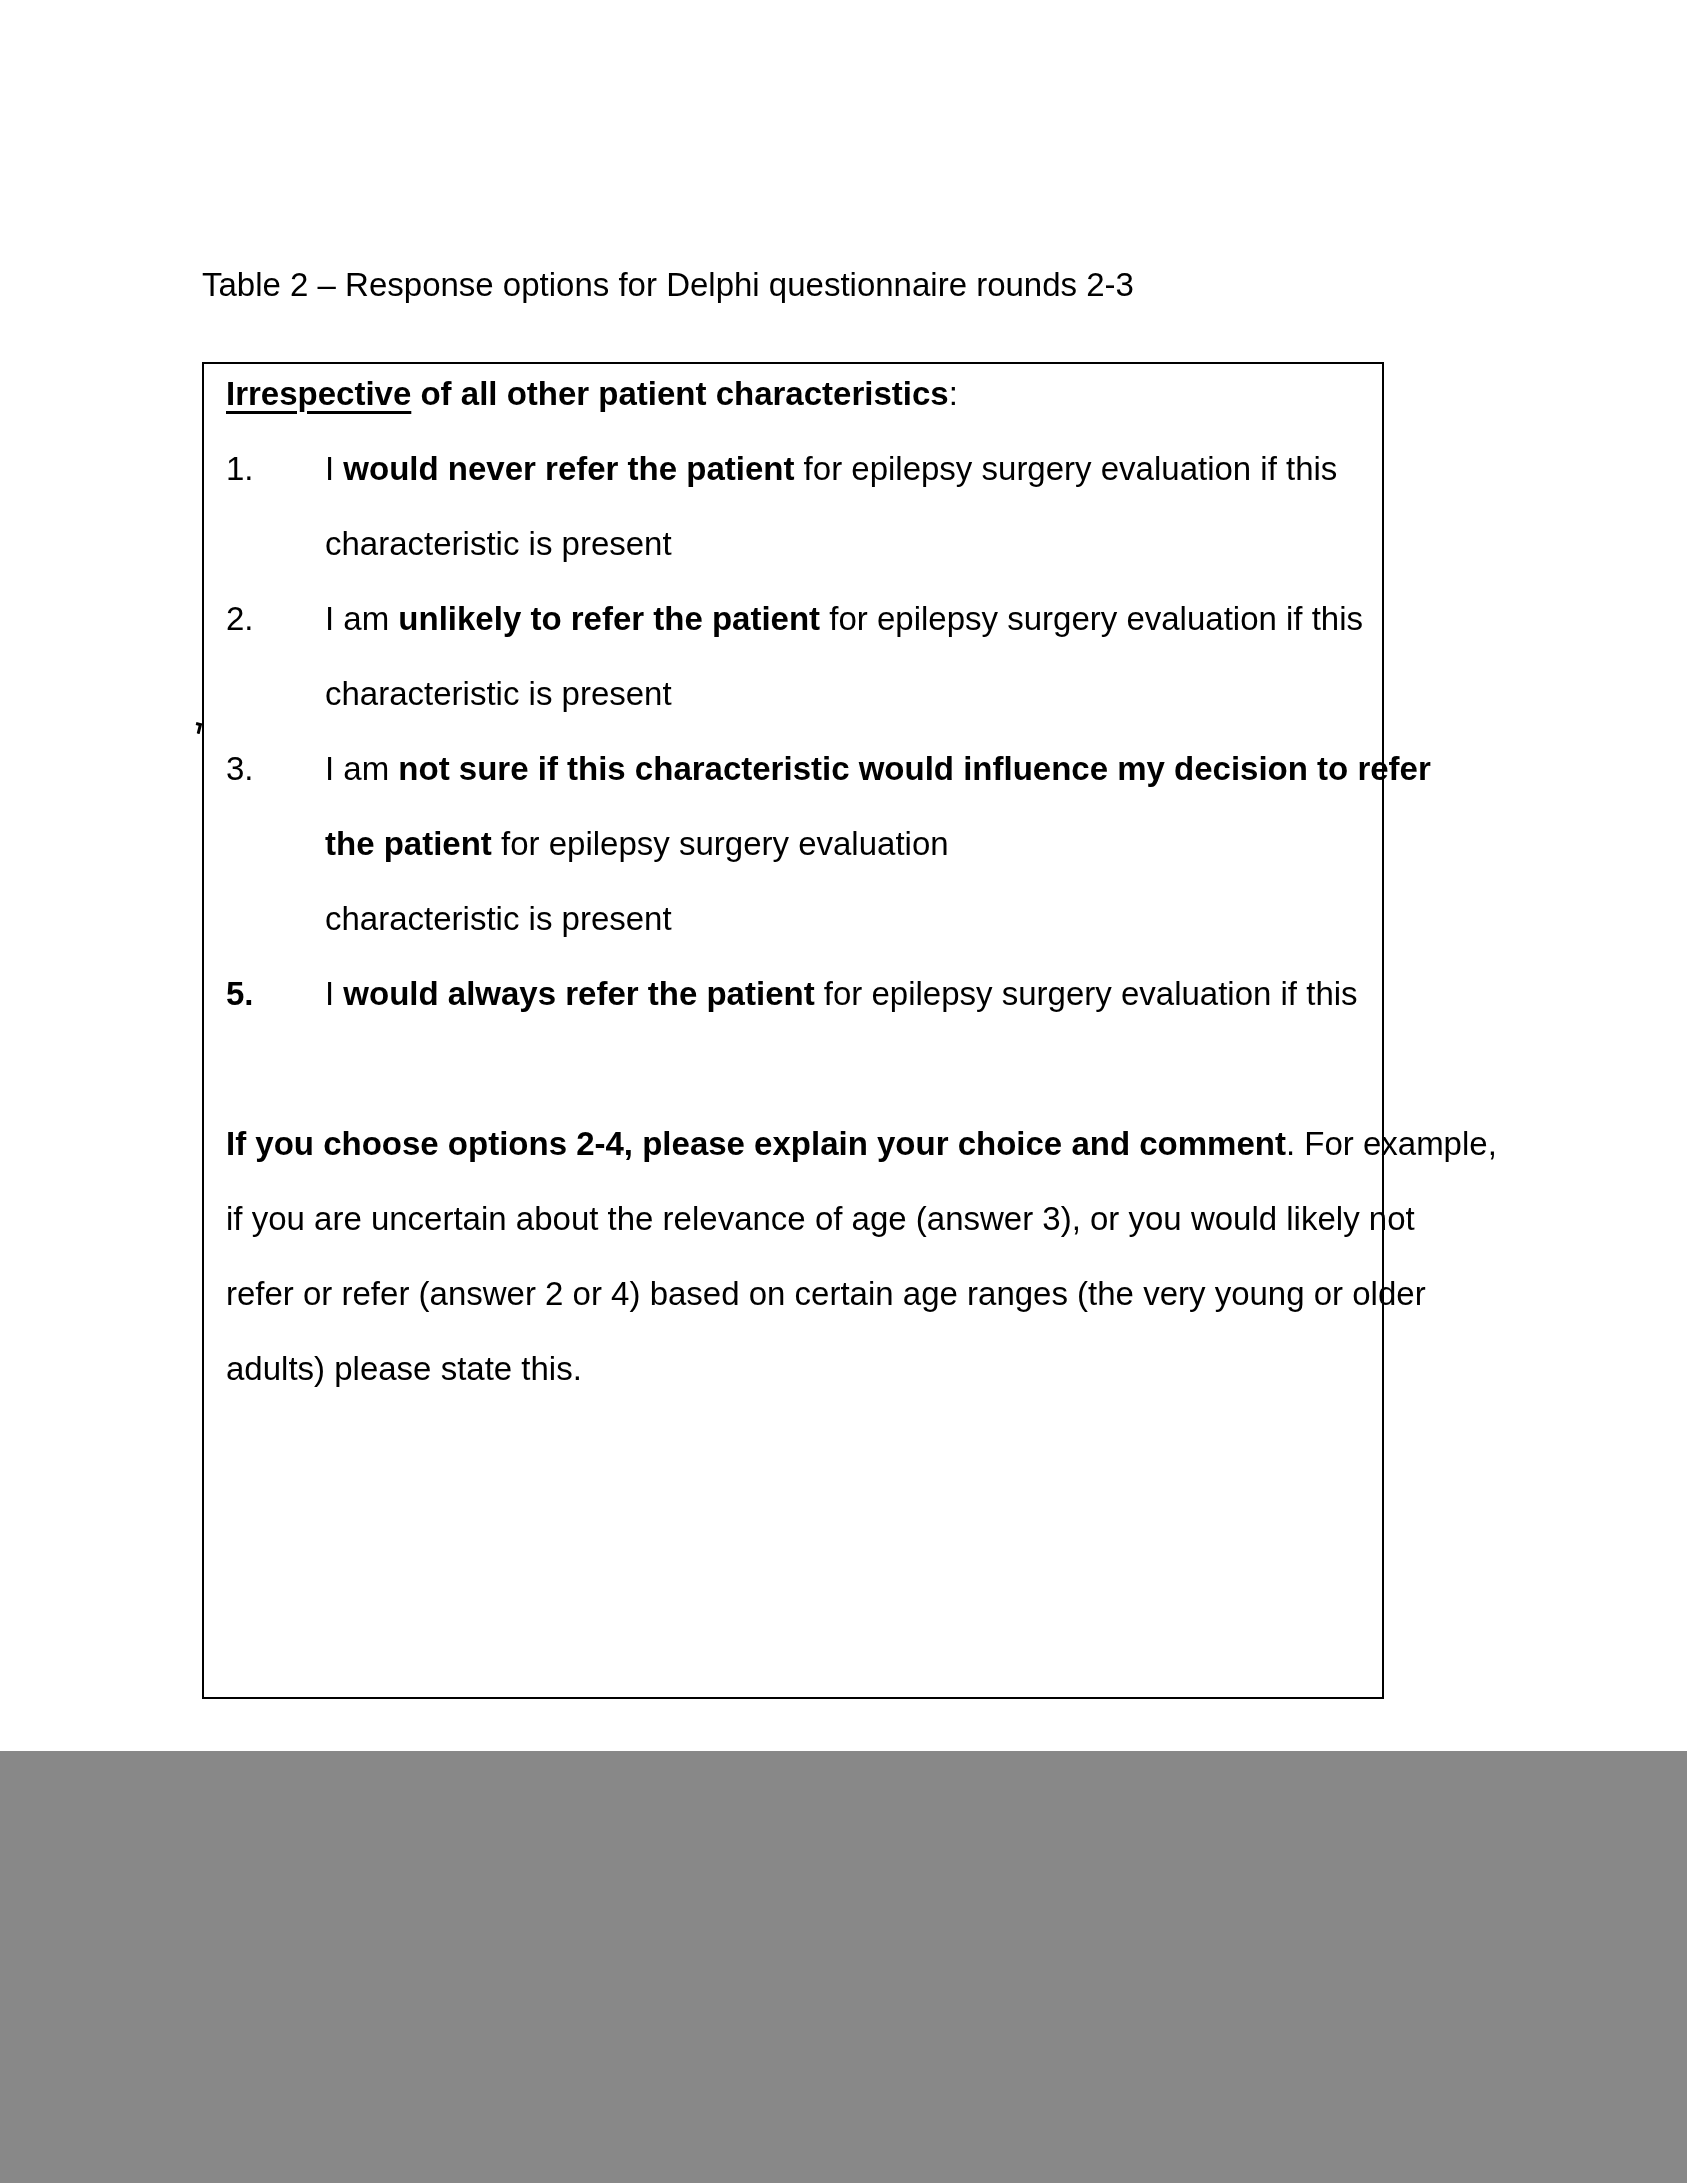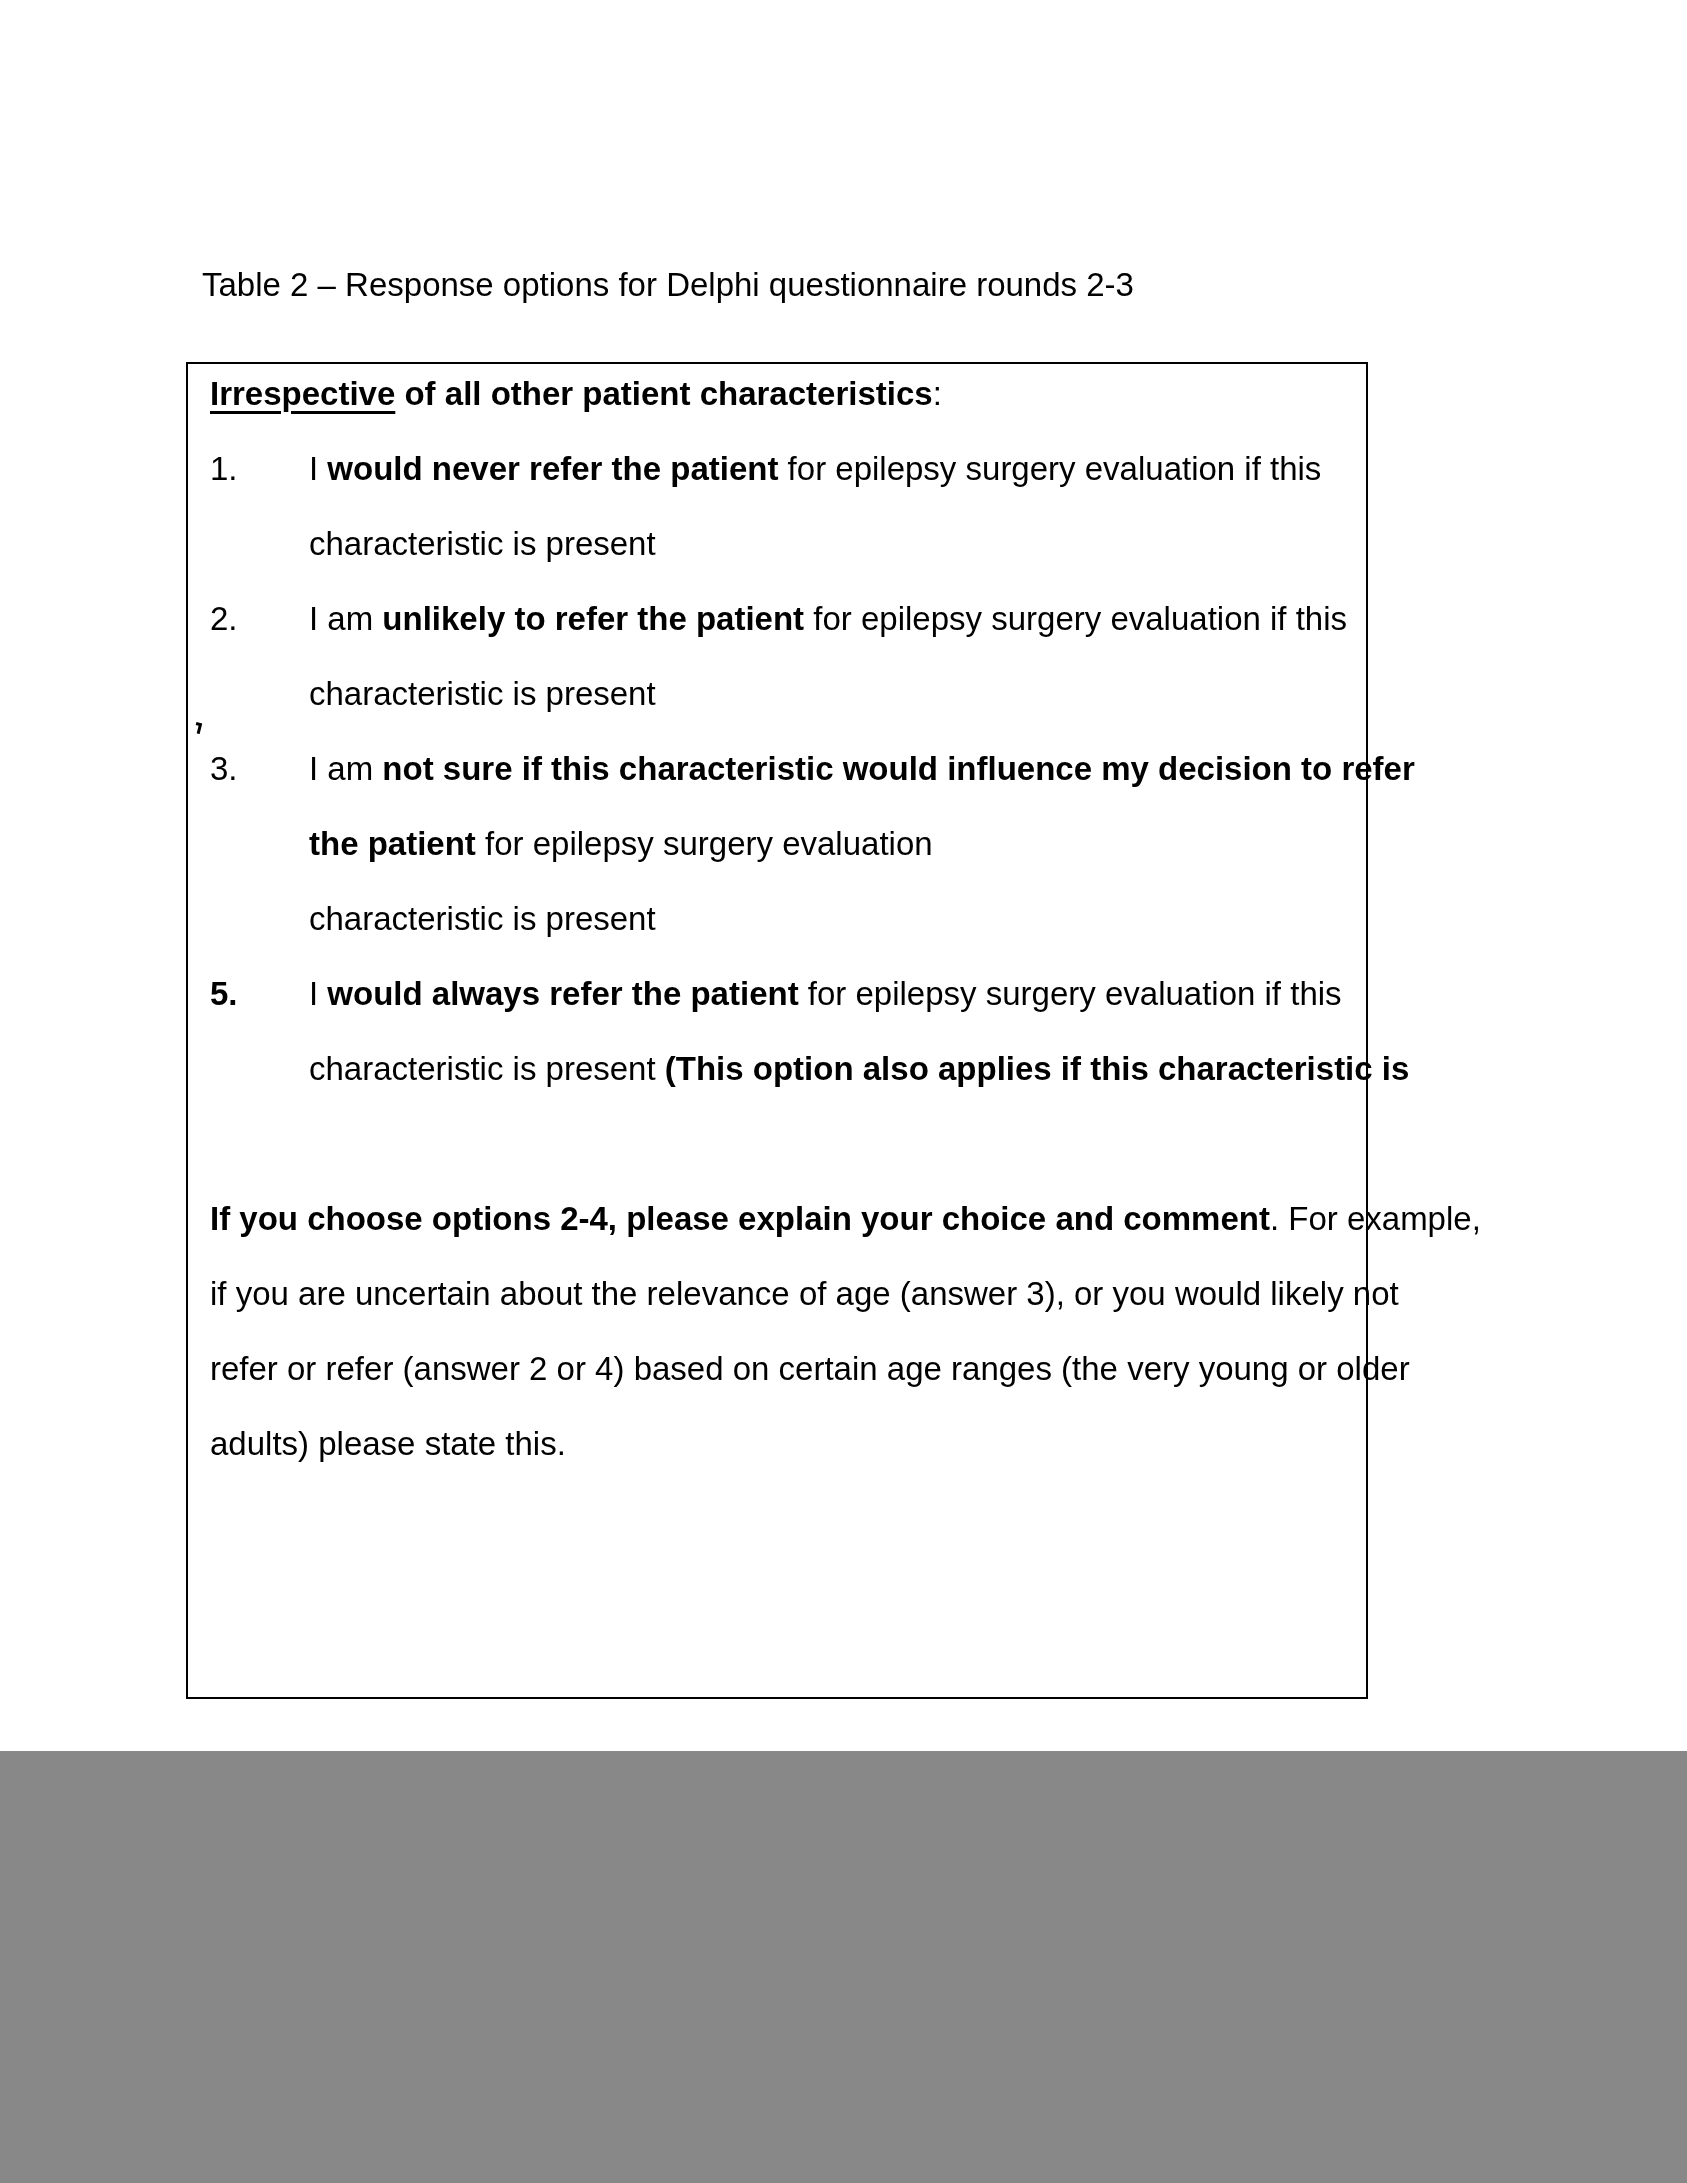--- a/index.html
+++ b/index.html
@@ -14,21 +14,21 @@
   }
   .doc-title {
     position:absolute;
     left:202px; top:265px;
     font-size:33px;
     line-height:40px;
     white-space:nowrap;
   }
   .options-box {
     position:absolute;
-    left:186px; top:362px;
+    left:202px; top:362px;
     width:1182px; height:1337px;
     border:2.6px solid #000000;
     box-sizing:border-box;
     background:#ffffff;
   }
   .box-content {
     margin-top:-8px;
     padding-left:22px;
     padding-right:16.5px;
     font-size:33px;
@@ -84,21 +84,20 @@
     <div class="box-content">
         <div class="line"><span class="b u">Irrespective</span><span class="b "> of all other patient characteristics</span><span class="">:</span></div>
         <div class="line"><span class="num">1.</span><span class="">I </span><span class="b ">would never refer the patient</span><span class=""> for epilepsy surgery evaluation if this</span></div>
         <div class="line cont"><span class="">characteristic is present</span></div>
         <div class="line"><span class="num">2.</span><span class="">I am </span><span class="b ">unlikely to refer the patient</span><span class=""> for epilepsy surgery evaluation if this</span></div>
         <div class="line cont"><span class="">characteristic is present</span></div>
         <div class="line"><span class="num">3.</span><span class="">I am </span><span class="b ">not sure if this characteristic would influence my decision to refer</span></div>
         <div class="line cont"><span class="b ">the patient</span><span class=""> for epilepsy surgery evaluation</span></div>
         <div class="line cont"><span class="">characteristic is present</span></div>
         <div class="line"><span class="num b">5.</span><span class="">I </span><span class="b ">would always refer the patient</span><span class=""> for epilepsy surgery evaluation if this</span></div>
-        <div class="line cont"><span class="">characteristic is present </span><span class="b ">(This option also applies if this characteristic is</span></div>
         <div class="line blank"></div>
         <div class="line"><span class="b ">If you choose options 2-4, please explain your choice and comment</span><span class="">. For example,</span></div>
         <div class="line"><span class="">if you are uncertain about the relevance of age (answer 3), or you would likely not</span></div>
         <div class="line"><span class="">refer or refer (answer 2 or 4) based on certain age ranges (the very young or older</span></div>
         <div class="line"><span class="">adults) please state this.</span></div>
       </div>
   </div>
 
   <div class="stray-mark"></div>
 

